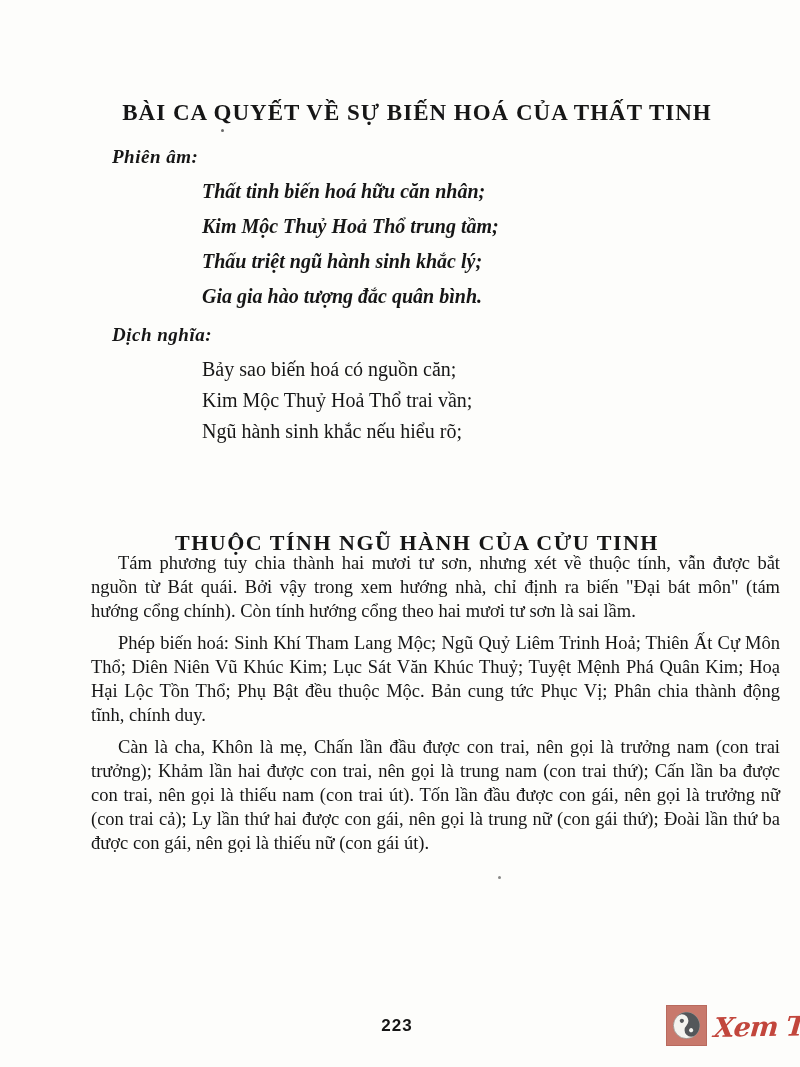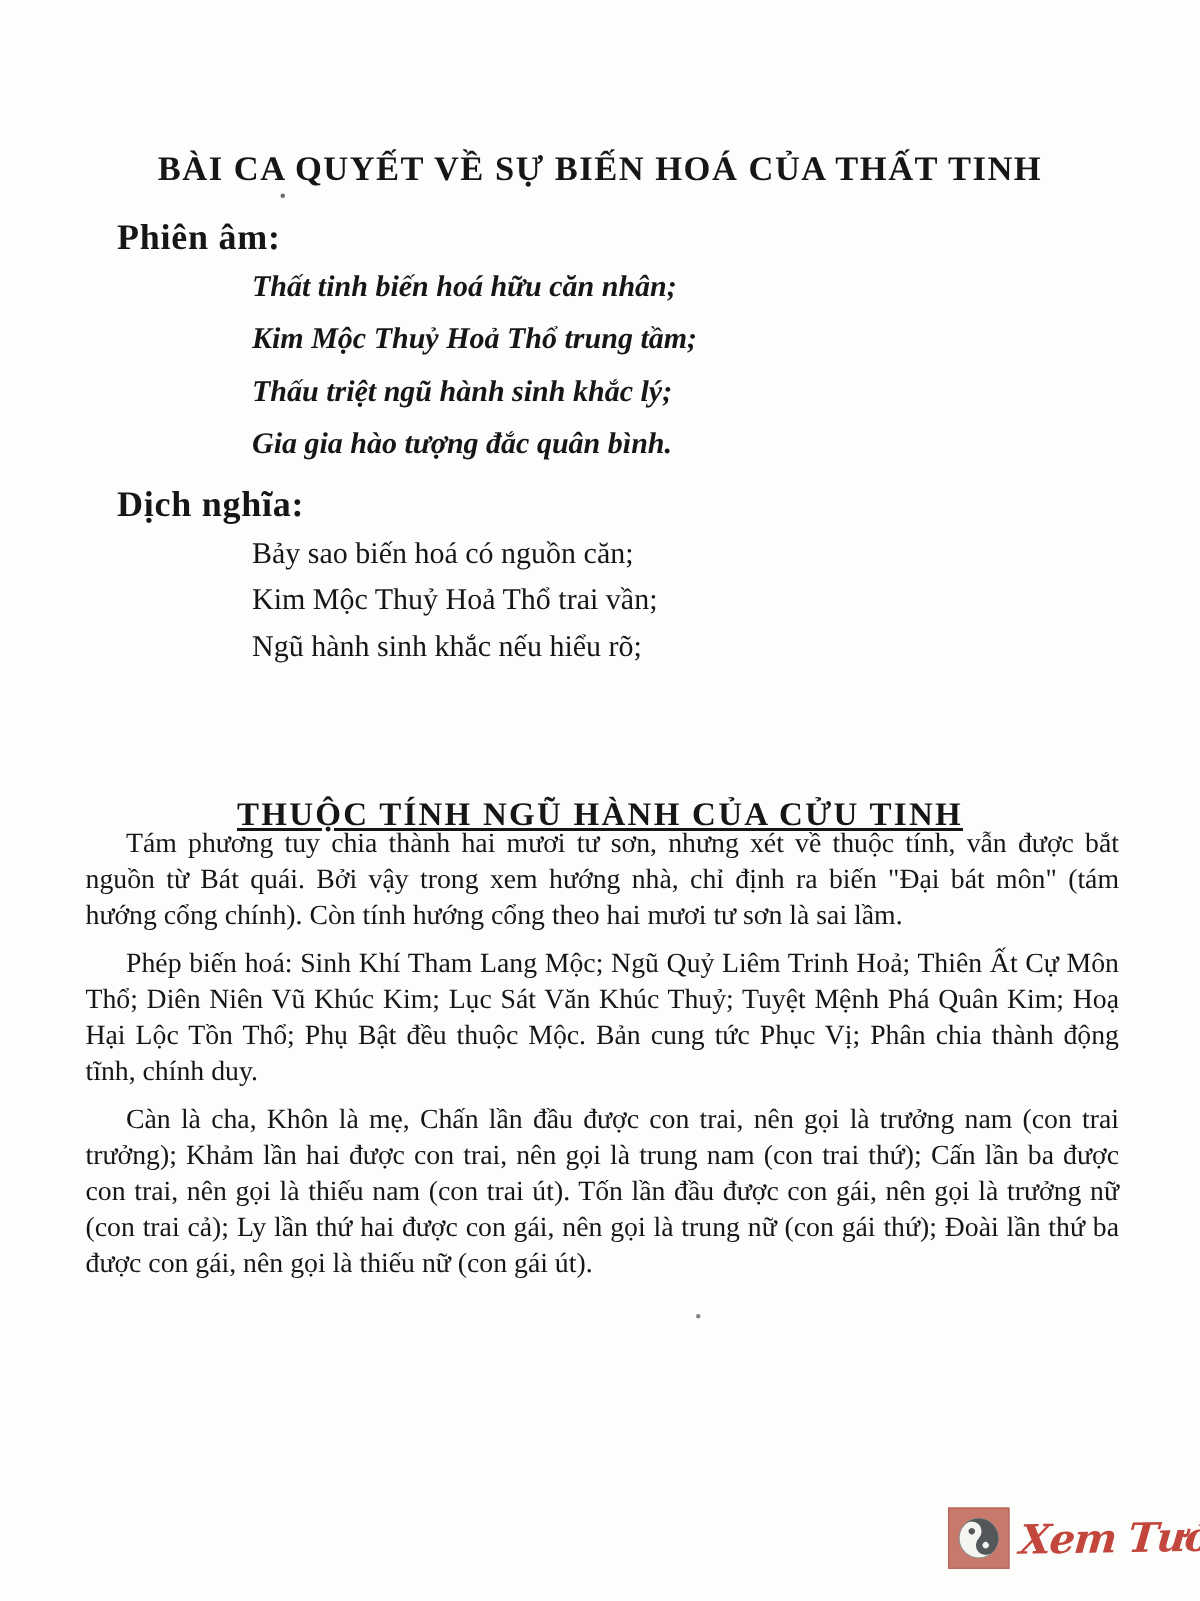--- a/index.html
+++ b/index.html
@@ -4,38 +4,37 @@
 <style>
   html, body { margin: 0; padding: 0; }
   body {
     width: 800px; height: 1067px;
     background: #fdfdfb;
     font-family: "Liberation Serif", "DejaVu Serif", serif;
     color: #161616;
     position: relative;
     overflow: hidden;
   }
-  .page { position: absolute; inset: 0; }
+  .page { position: absolute; inset: 0; margin-left: 34px; }
 
   .doc-title {
     position: absolute; top: 85px; left: 0; width: 100%;
     text-align: center;
     font-size: 23px; font-weight: bold; letter-spacing: 1px;
     white-space: nowrap;
   }
   .section-title {
     position: absolute; top: 512px; left: 0; width: 100%;
     text-align: center;
     font-size: 22px; font-weight: bold; letter-spacing: 1.5px;
     white-space: nowrap;
-    text-decoration: underline;
   }
   .block-label {
     position: absolute; left: 78px;
-    font-size: 24px; font-weight: bold; 
+    font-size: 19px; font-weight: bold; font-style: italic;
     letter-spacing: 0.5px;
   }
   #phien-am-label { top: 146px; }
   #dich-nghia-label { top: 324px; }
 
   .verse { position: absolute; left: 168px; }
   .verse .vline { white-space: nowrap; }
   #phien-am-verse { top: 174px; font-size: 20px; font-style: italic; font-weight: bold; }
   #phien-am-verse .vline { line-height: 35px; }
   #dich-nghia-verse { top: 354px; font-size: 20px; }
@@ -108,20 +107,21 @@
   <h2 class="section-title">THUỘC TÍNH NGŨ HÀNH CỦA CỬU TINH</h2>
 
   <div class="body-text">
     <p>Tám phương tuy chia thành hai mươi tư sơn, nhưng xét về thuộc tính, vẫn được bắt nguồn từ Bát quái. Bởi vậy trong xem hướng nhà, chỉ định ra biến "Đại bát môn" (tám hướng cổng chính). Còn tính hướng cổng theo hai mươi tư sơn là sai lầm.</p>
     <p>Phép biến hoá: Sinh Khí Tham Lang Mộc; Ngũ Quỷ Liêm Trinh Hoả; Thiên Ất Cự Môn Thổ; Diên Niên Vũ Khúc Kim; Lục Sát Văn Khúc Thuỷ; Tuyệt Mệnh Phá Quân Kim; Hoạ Hại Lộc Tồn Thổ; Phụ Bật đều thuộc Mộc. Bản cung tức Phục Vị; Phân chia thành động tĩnh, chính duy.</p>
     <p>Càn là cha, Khôn là mẹ, Chấn lần đầu được con trai, nên gọi là trưởng nam (con trai trưởng); Khảm lần hai được con trai, nên gọi là trung nam (con trai thứ); Cấn lần ba được con trai, nên gọi là thiếu nam (con trai út). Tốn lần đầu được con gái, nên gọi là trưởng nữ (con trai cả); Ly lần thứ hai được con gái, nên gọi là trung nữ (con gái thứ); Đoài lần thứ ba được con gái, nên gọi là thiếu nữ (con gái út).</p>
   </div>
 
   <div class="speck" id="speck-2"></div>
 
+  <div class="page-number">223</div>
 
   <div class="watermark">
     <span class="wm-icon" style="background: rgb(200, 121, 108);">
       <svg width="35" height="35" viewBox="0 0 40 40" aria-hidden="true">
         <g transform="rotate(-45 20 20)">
           <circle cx="20" cy="20" r="15" fill="#f4f4f0" stroke="#8d8d89" stroke-width="0.8"></circle>
           <path d="M20 5 a15 15 0 0 1 0 30 a7.5 7.5 0 0 1 0 -15 a7.5 7.5 0 0 0 0 -15 Z" fill="#54575a"></path>
           <circle cx="20" cy="12.5" r="2.4" fill="#54575a"></circle>
           <circle cx="20" cy="27.5" r="2.4" fill="#f4f4f0"></circle>
         </g>

